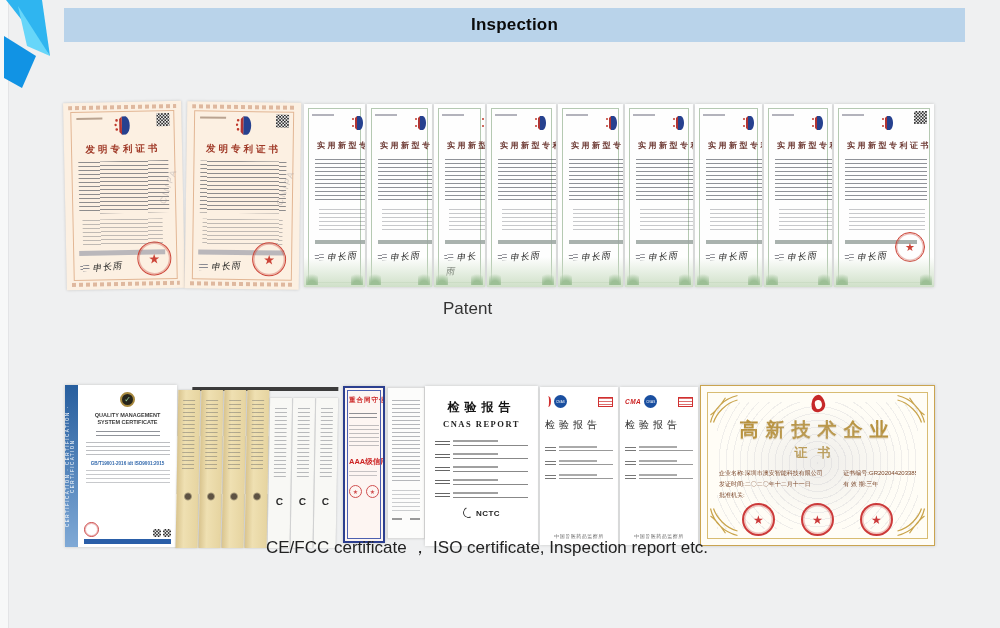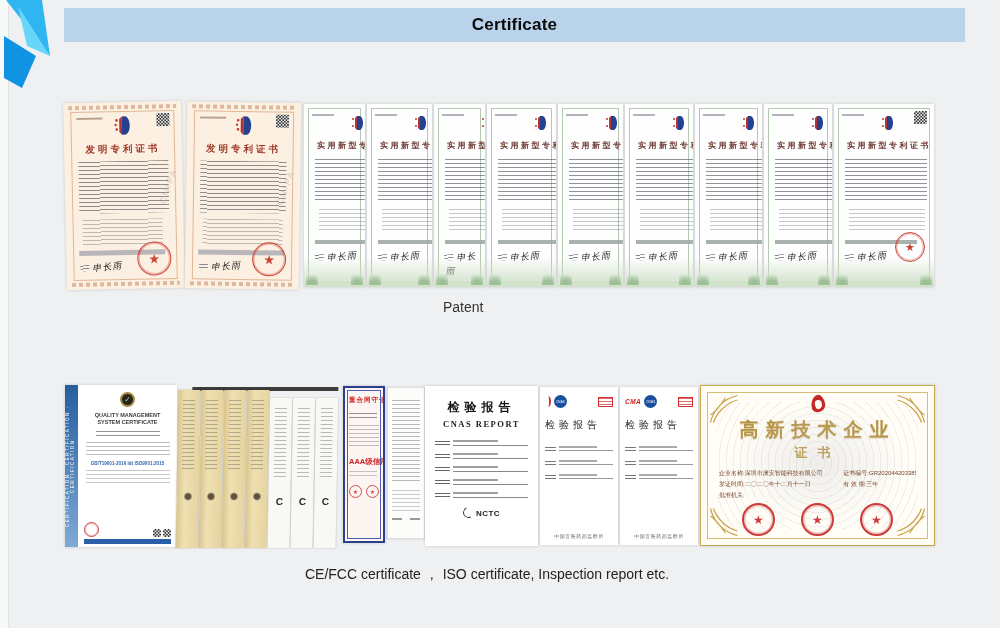--- a/index.html
+++ b/index.html
@@ -73,23 +73,23 @@
   .ucard .sign { top:147px; left:11px; }
   .ucard .green { position:absolute; left:0; right:0; bottom:0; height:30px;
     background:linear-gradient(180deg, rgba(207,224,200,0), #cfe0c8); }
   .ucard .green::before, .ucard .green::after { content:""; position:absolute; bottom:2px;
     width:12px; height:16px; background:radial-gradient(circle at 50% 100%, #9cbf95 25%, rgba(156,191,149,0) 65%); }
   .ucard .green::before { left:2px; } .ucard .green::after { right:2px; }
   .ucard .qr { position:absolute; top:7px; right:7px; width:13px; height:13px; }
   .ucard .seal { right:9px; bottom:25px; width:30px; height:30px; }
   .ucard .seal::before { font-size:11px; }
 
-  .caption { position:absolute; font-size:14px; color:#333; }
+  .caption { position:absolute; font-size:17px; color:#333; }
   .caption-patent { top:299px; left:443px; }
-  .caption-bottom { top:566px; left:0; width:974px; text-align:center; color:#222; }
+  .caption-bottom { top:536px; left:0; width:974px; text-align:center; color:#222; }
 
   
   .row2 { position:absolute; left:65px; top:381px; display:flex; align-items:flex-start; }
 
   
   .iso { width:112px; height:162px; margin-top:4px; display:flex; }
   .iso .band { width:13px; height:100%; background:linear-gradient(180deg,#7fa9d6,#275e9e);
     color:#fff; font-size:4.5px; letter-spacing:1.5px; text-align:center;
     writing-mode:vertical-rl; transform:rotate(180deg); overflow:hidden; padding:4px 0; }
   .iso .body { flex:1; padding:7px 6px 6px; text-align:center; position:relative; }
@@ -219,21 +219,21 @@
 
 <div class="page-edge"></div>
 
 <svg class="gem" viewBox="0 0 56 92">
   <polygon points="6,0 42,0 50,56" fill="#2fb5f0"></polygon>
   <polygon points="18,6 50,56 27,46" fill="#67d6f9"></polygon>
   <polygon points="4,36 36,56 22,88 4,78" fill="#1193e4"></polygon>
 </svg>
 
 <div class="banner">
-  <h1>Certificate</h1>
+  <h1>Inspection</h1>
 </div>
 
 <div class="patent-row">
 
   <div class="photo inv" style="width:118px;margin-right:3px;transform:rotate(-1.2deg)">
     <i class="lace-t"></i>
       <i class="lace-b"></i>
     <i class="frame"></i>
     <i class="serial"></i>
     <svg class="logo" width="17" height="21" viewBox="0 0 13 16">

